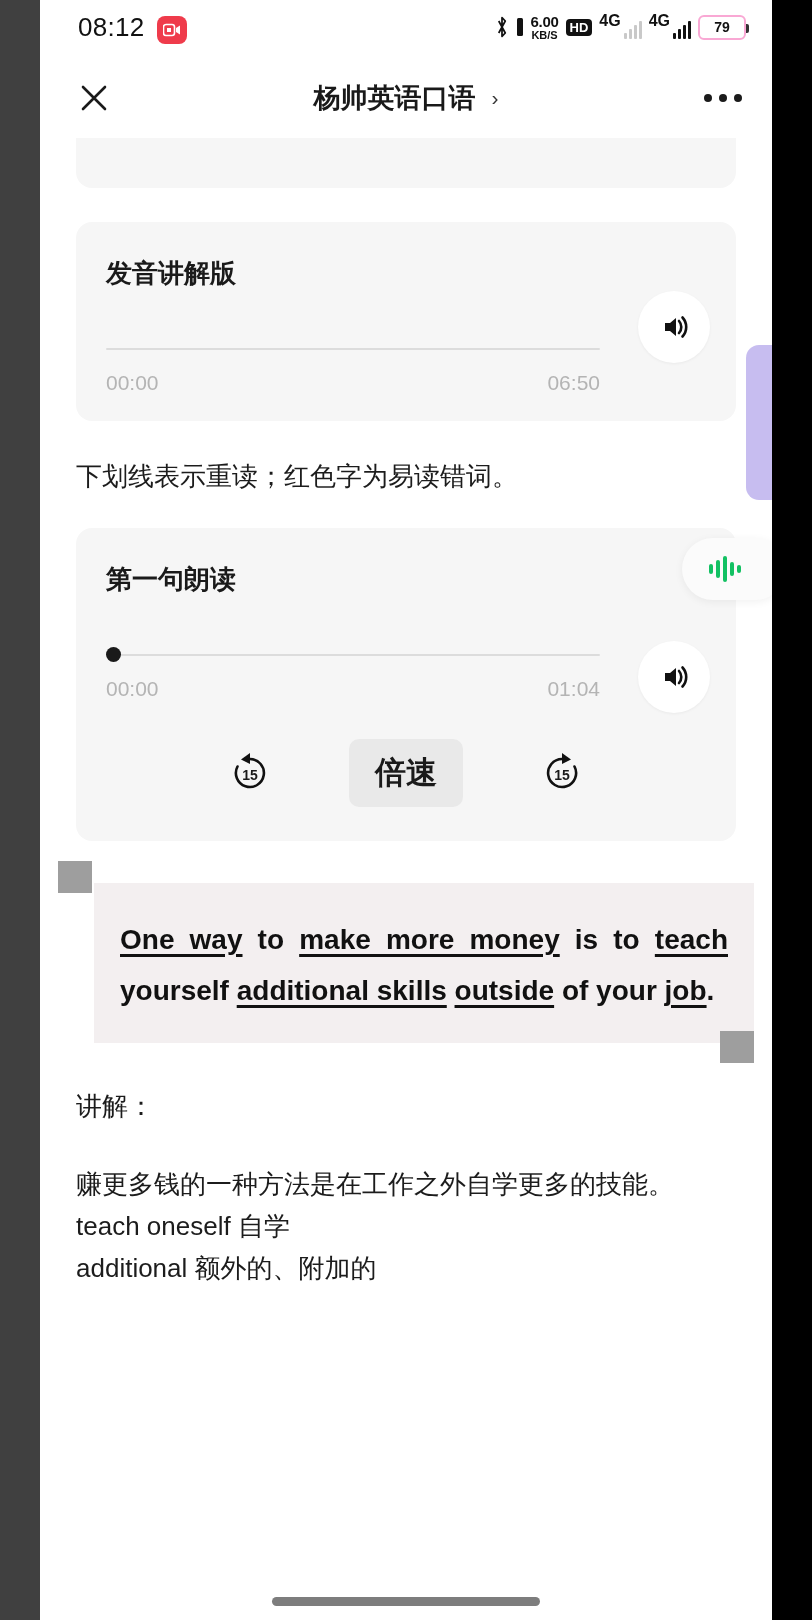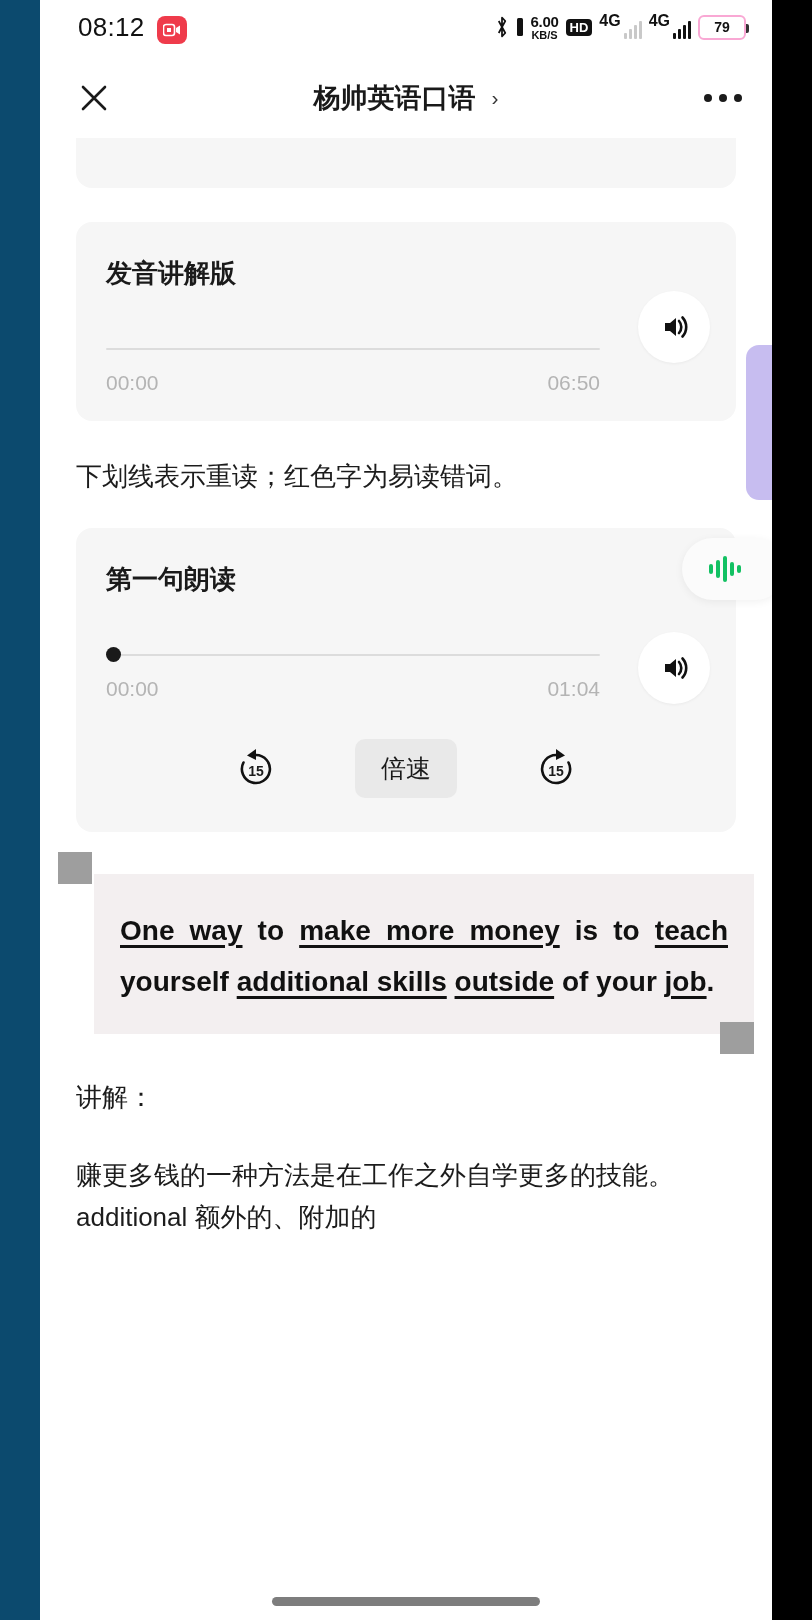--- a/index.html
+++ b/index.html
@@ -6,21 +6,21 @@
   html, body {
     width: 812px; height: 1620px;
     background: #000;
     font-family: "Liberation Sans", "DejaVu Sans", sans-serif;
     overflow: hidden;
   }
   .device {
     position: absolute;
     left: 0; top: 0;
     width: 748px; height: 1620px;
-    background: #0c4a6e;
+    background: #404040;
   }
   .screen {
     position: absolute;
     left: 40px; top: 0;
     width: 732px; height: 1620px;
     background: #ffffff;
     overflow: hidden;
   }
 
   
@@ -147,21 +147,21 @@
   }
   .ctrl-icon { width: 50px; height: 50px; position: relative; }
   .ctrl-icon .num {
     position: absolute; left: 0; right: 0; top: 50%;
     transform: translateY(-38%);
     text-align: center; font-size: 14px; font-weight: bold; color: #1a1a1a;
   }
   .speed-btn {
     background: #e9e9e9; border-radius: 10px;
     padding: 13px 26px;
-    font-size: 25px; font-weight: normal; color: #1a1a1a;
+    font-size: 31px; font-weight: bold; color: #1a1a1a;
   }
 
   .note-line {
     font-size: 26px; color: #1c1c1c;
     margin: 36px 0 32px 0;
     line-height: 1.5;
   }
 
   
   .quote-wrap { position: relative; margin: 0 0 0 0; }
@@ -360,20 +360,21 @@
           <span id="quote-slot"><u>One way</u><span> to </span><u>make more money</u><span> is to </span><u>teach</u><span> yourself </span><u>additional skills</u><span> </span><u>outside</u><span> of your </span><u>job</u><span>.</span></span>
         </div>
         <div class="sel-handle tl"></div>
         <div class="sel-handle br"></div>
       </div>
 
       <div class="explain">
         <p>讲解：</p>
         <div class="gap"></div>
         <p>赚更多钱的一种方法是在工作之外自学更多的技能。</p>
+        <p>teach oneself 自学</p>
         <p>additional 额外的、附加的</p>
       </div>
 
     </div>
 
     <div class="purple-tab"></div>
     <div class="wave-pill">
       <span class="wave">
           <i></i>
           <i></i>

